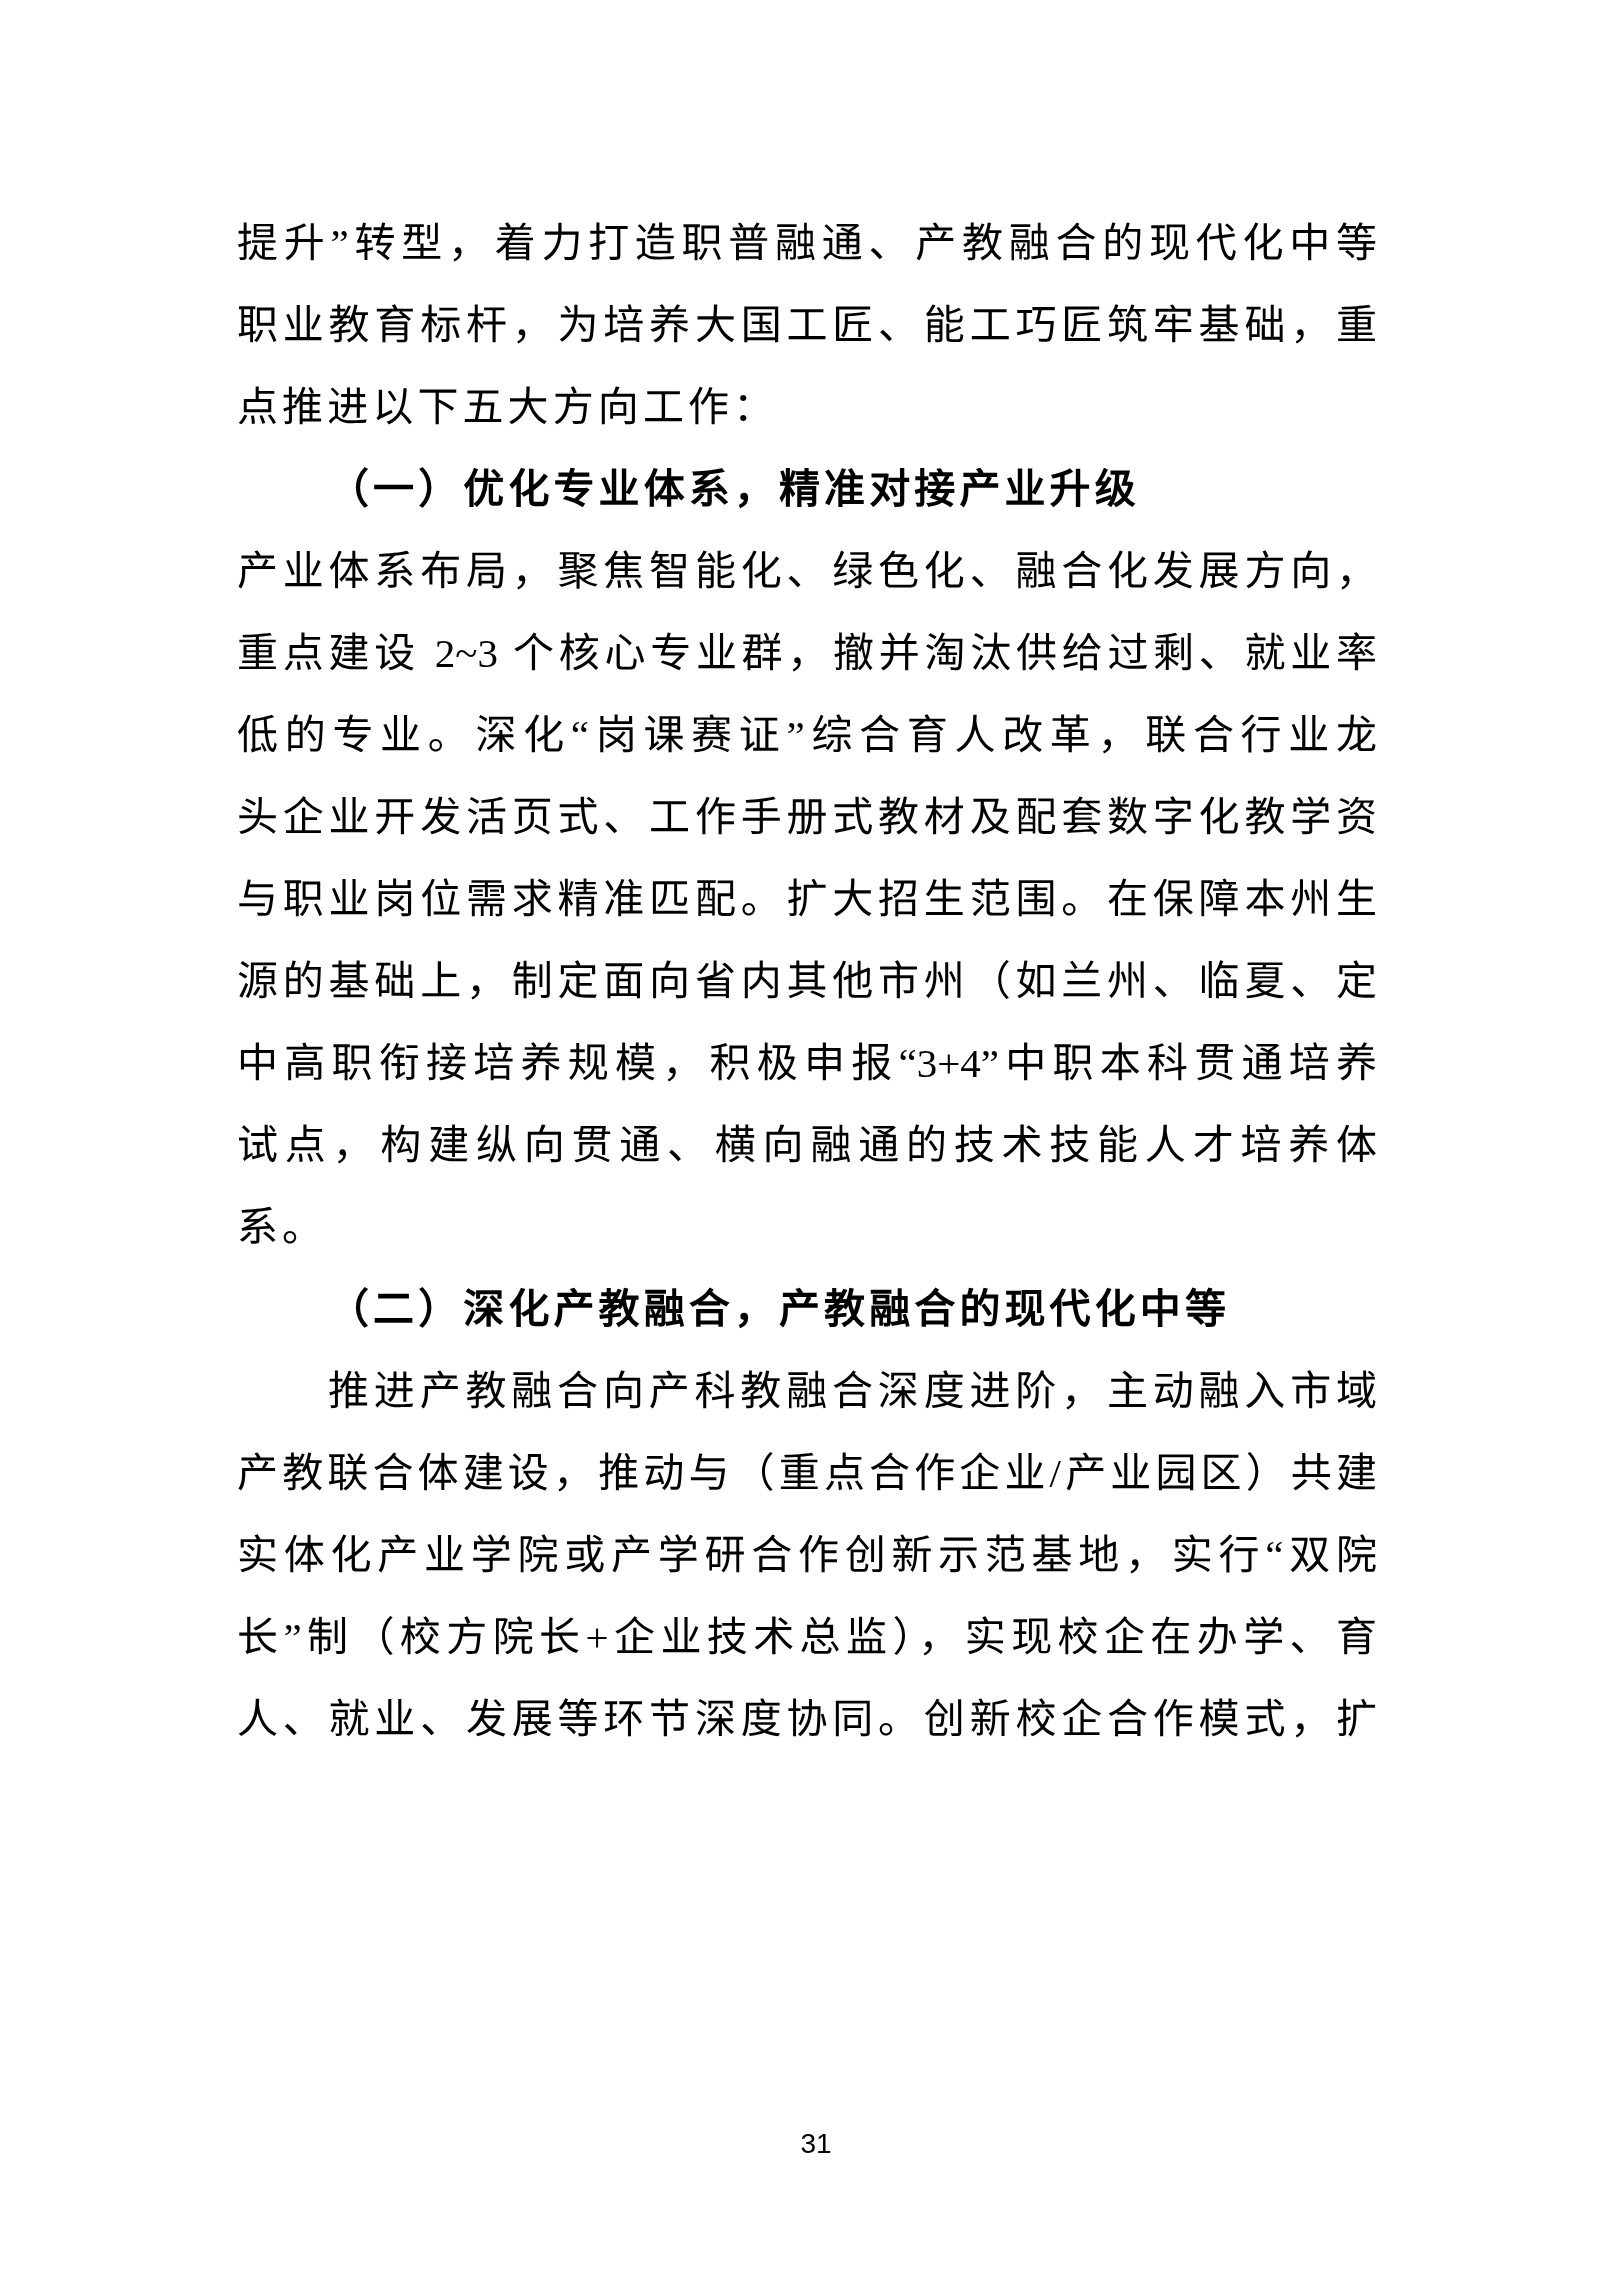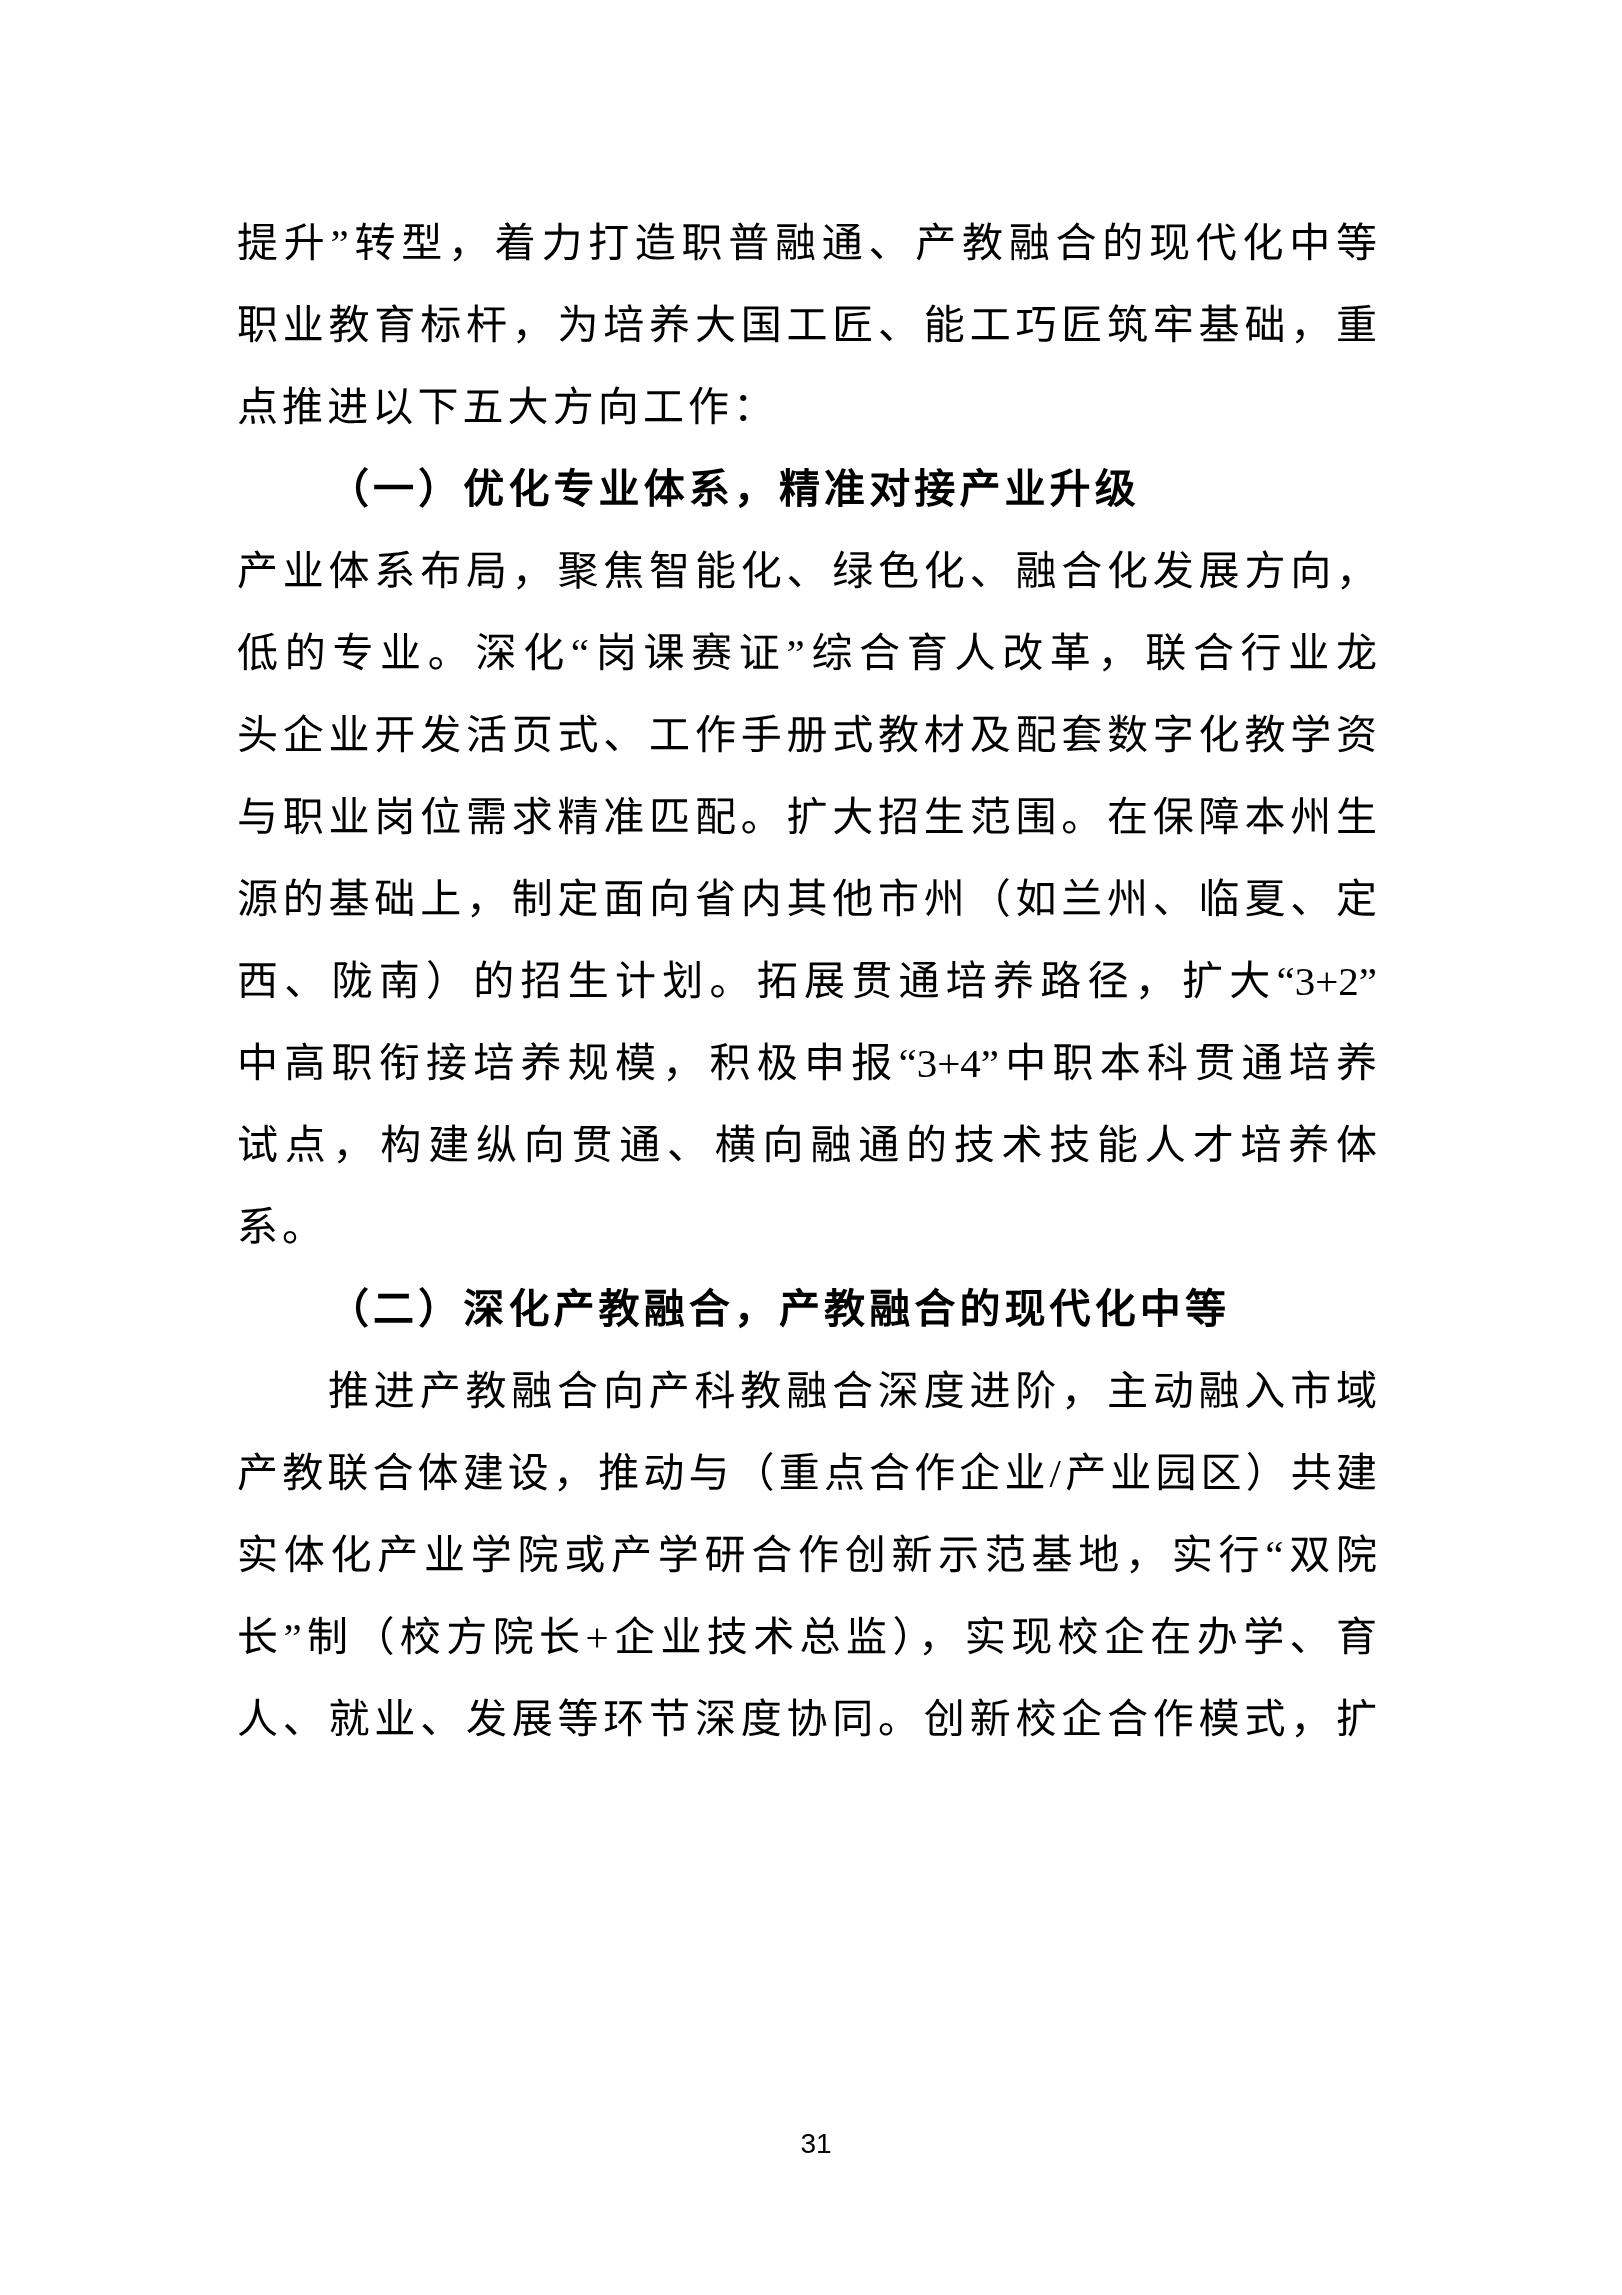--- a/index.html
+++ b/index.html
@@ -57,25 +57,25 @@
 </head>
 <body>
 
 <div class="page">
   <div class="textblock">
       <div class="line just">提升”转型，着力打造职普融通、产教融合的现代化中等</div>
       <div class="line just">职业教育标杆，为培养大国工匠、能工巧匠筑牢基础，重</div>
       <div class="line">点推进以下五大方向工作：</div>
       <div class="line heading indent">（一）优化专业体系，精准对接产业升级</div>
       <div class="line just">产业体系布局，聚焦智能化、绿色化、融合化发展方向，</div>
+      <div class="line just">重点建设 2~3 个核心专业群，撤并淘汰供给过剩、就业率</div>
       <div class="line just">低的专业。深化“岗课赛证”综合育人改革，联合行业龙</div>
       <div class="line just">头企业开发活页式、工作手册式教材及配套数字化教学资</div>
       <div class="line just">与职业岗位需求精准匹配。扩大招生范围。在保障本州生</div>
       <div class="line just">源的基础上，制定面向省内其他市州（如兰州、临夏、定</div>
-      <div class="line just">西、陇南）的招生计划。拓展贯通培养路径，扩大“3+2”</div>
       <div class="line just">中高职衔接培养规模，积极申报“3+4”中职本科贯通培养</div>
       <div class="line just">试点，构建纵向贯通、横向融通的技术技能人才培养体</div>
       <div class="line">系。</div>
       <div class="line heading indent">（二）深化产教融合，产教融合的现代化中等</div>
       <div class="line indent just">推进产教融合向产科教融合深度进阶，主动融入市域</div>
       <div class="line just">产教联合体建设，推动与（重点合作企业/产业园区）共建</div>
       <div class="line just">实体化产业学院或产学研合作创新示范基地，实行“双院</div>
       <div class="line just">长”制（校方院长+企业技术总监），实现校企在办学、育</div>
       <div class="line just">人、就业、发展等环节深度协同。创新校企合作模式，扩</div>
     </div>

